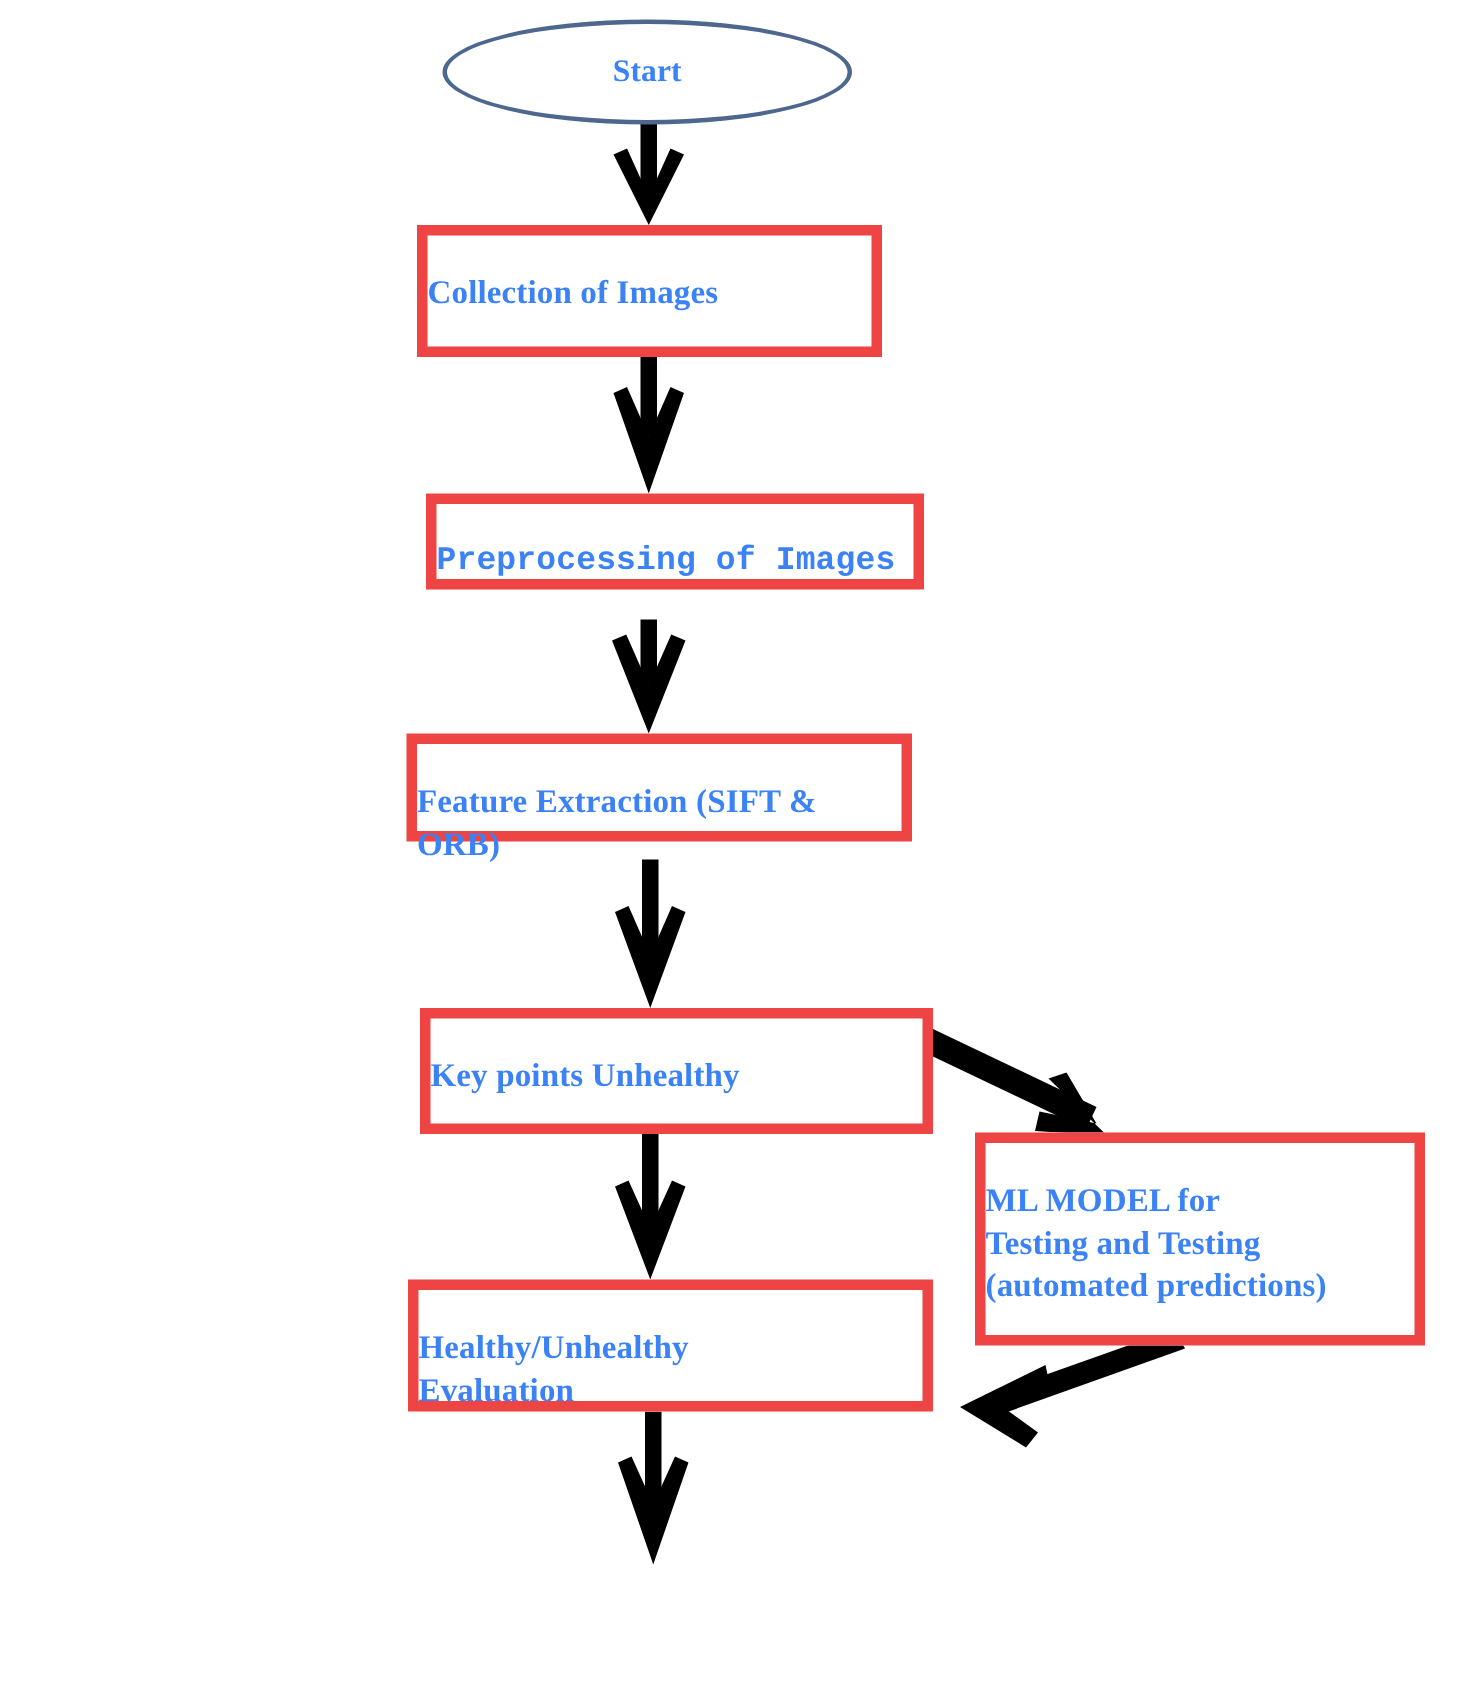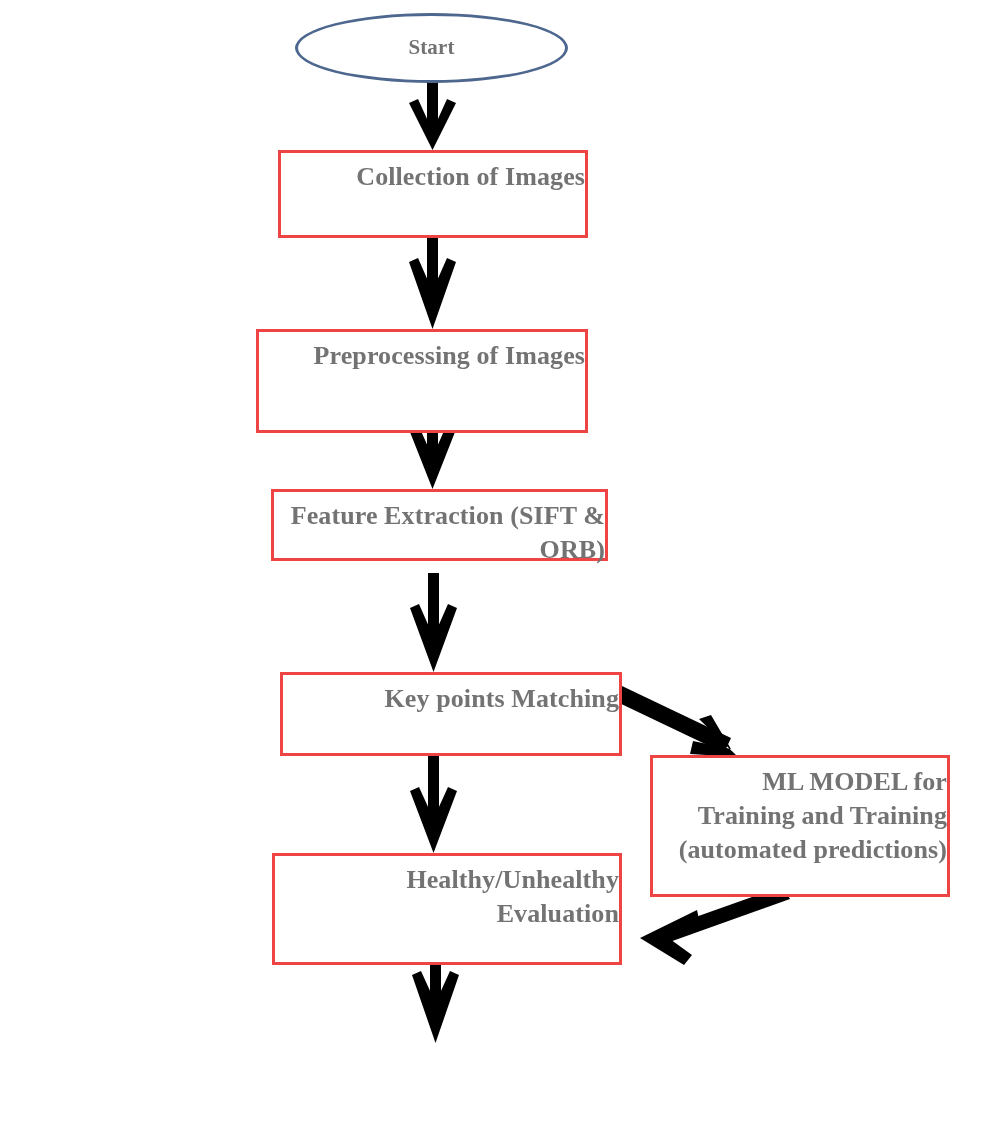--- a/index.html
+++ b/index.html
@@ -23,29 +23,29 @@
     left: 0;
     top: 0;
     width: 986px;
     height: 1133px;
     pointer-events: none;
   }
   .node {
     position: absolute;
     box-sizing: border-box;
     background: #ffffff;
-    color: #737373;
-    text-align: right;
+    color: #3b82f6;
+    text-align: left;
     font-weight: bold;
     letter-spacing: 0.1px;
   }
   .node.process {
-    border: 3px solid #ef4444;
-    padding-top: 7px;
-    font-size: 26px;
+    border: 7px solid #ef4444;
+    padding-top: 24px;
+    font-size: 22px;
     line-height: 1.30;
   }
   .node.terminator {
     border: 3px solid #4d678e;
     border-radius: 50%;
     font-size: 21px;
     display: flex;
     align-items: center;
     justify-content: center;
     line-height: 1.2;
@@ -105,38 +105,38 @@
   </svg>
 
   <div class="node terminator" style="left:295px; top:13px; width:273px; height:70px;">
     <span class="label">Start</span>
   </div>
 
   <div class="node process" style="left:278px; top:150px; width:310px; height:88px;">
     <span class="label">Collection of Images</span>
   </div>
 
-  <div class="node process" style="left:256px; top:329px; width:332px; height:104px;">
+  <div class="node process" style="left:284px; top:329px; width:332px; height:64px;font-family:Liberation Mono, monospace;">
     <span class="label">Preprocessing of Images</span>
   </div>
 
   <div class="node process" style="left:271px; top:489px; width:337px; height:72px;">
     <span class="label">Feature Extraction (SIFT &amp;
 ORB)</span>
   </div>
 
   <div class="node process" style="left:280px; top:672px; width:342px; height:84px;">
-    <span class="label">Key points Matching</span>
+    <span class="label">Key points Unhealthy</span>
   </div>
 
   <div class="node process" style="left:650px; top:755px; width:300px; height:142px;">
     <span class="label">ML MODEL for
-Training and Training
+Testing and Testing
 (automated predictions)</span>
   </div>
 
-  <div class="node process" style="left:272px; top:853px; width:350px; height:112px;">
+  <div class="node process" style="left:272px; top:853px; width:350px; height:88px;">
     <span class="label">Healthy/Unhealthy
 Evaluation</span>
   </div>
 
 
 </div>
 
 </body></html>

